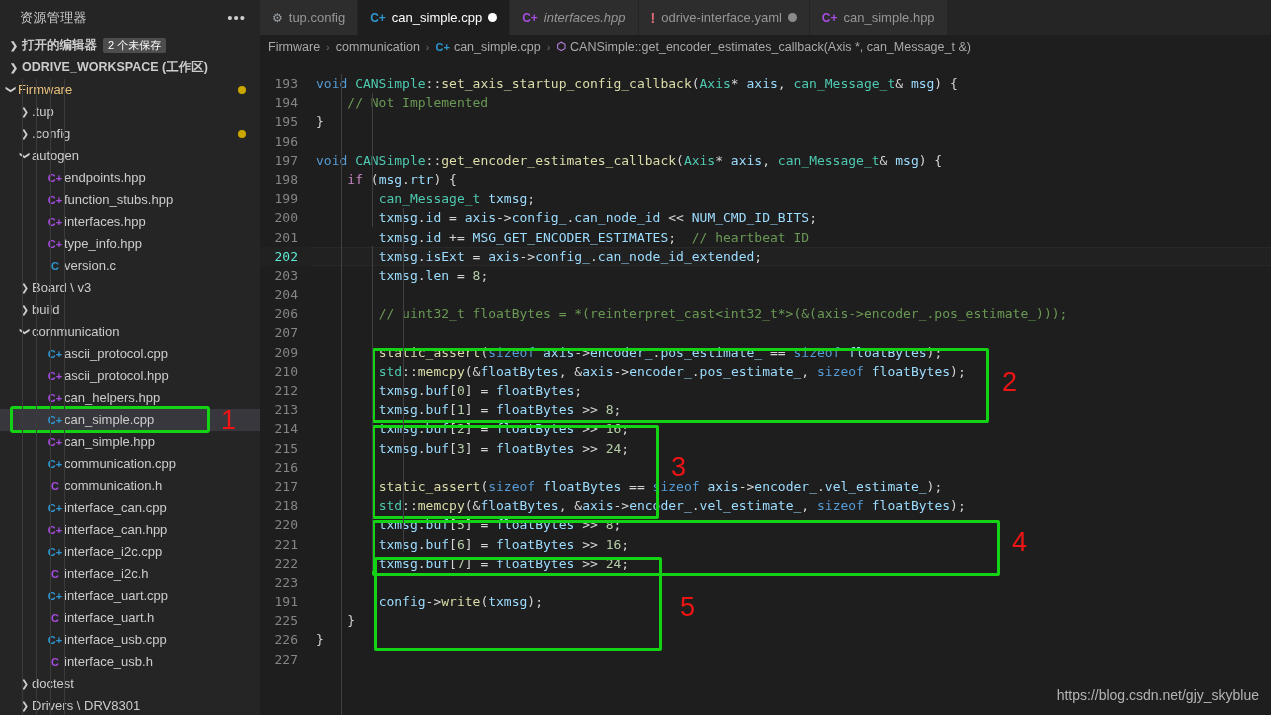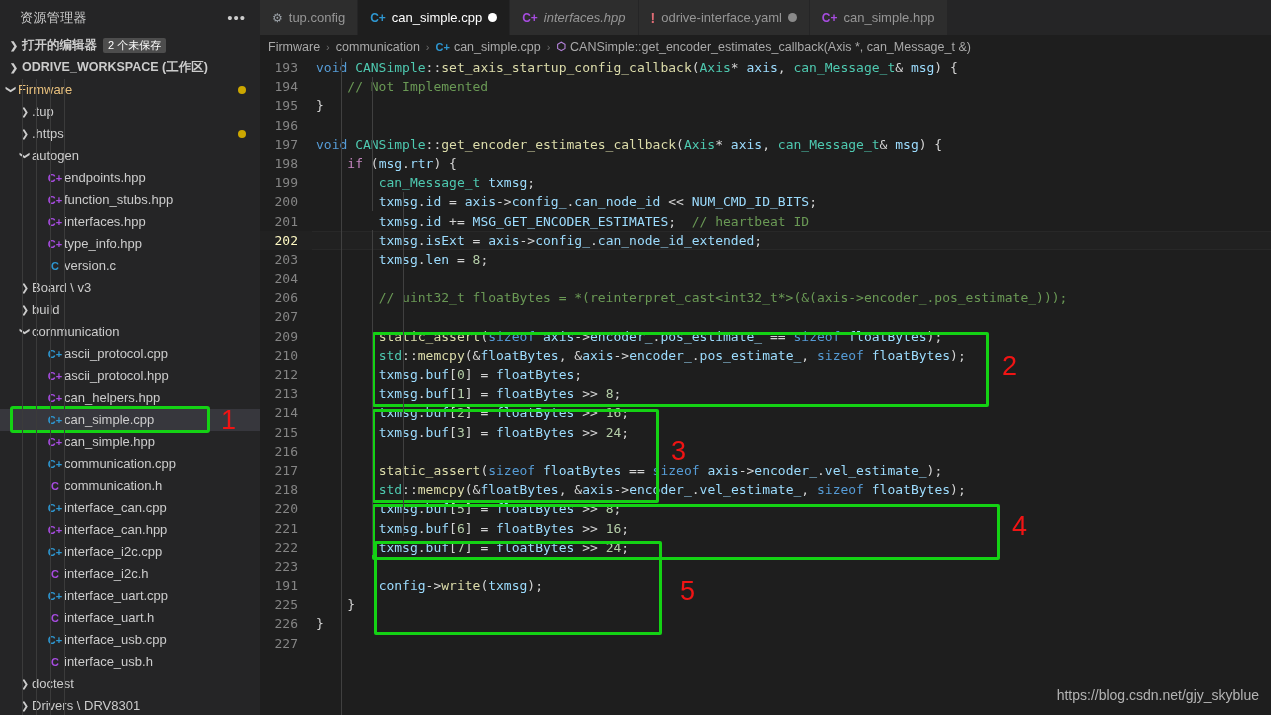--- a/index.html
+++ b/index.html
@@ -99,30 +99,31 @@
   #crumbs .ci { font-weight: bold; font-size: 11px; }
   #crumbs .ci.cpp { color:#2e97d1; }
   #crumbs .ci.sym { color:#b180d7; }
 
   
   #editor {
     flex: 1 1 auto; position: relative; overflow: hidden;
     background: #1e1e1e;
     font-family: "DejaVu Sans Mono", monospace;
     font-size: 13px;
+    margin-top: 16px;
   }
   .codeline {
     height: 19.2px; line-height: 19.2px; display: flex; position: relative;
     white-space: pre;
   }
   .gutter {
     width: 52px; flex: 0 0 52px; text-align: right; padding-right: 14px;
     color: #858585; font-size: 13px; font-family: "DejaVu Sans Mono", monospace;
   }
-  .codeline.cur .gutter { color: #fef9c3; }
+  .codeline.cur .gutter { color: #5eead4; }
   .codeline.cur { background: #212121; }
   .codeline.cur::before, .codeline.cur::after {
     content:""; position:absolute; left:52px; right:0; height:1px; background:#282828;
   }
   .codeline.cur::before { top:0; }
   .codeline.cur::after { bottom:0; }
   .code { flex: 1 1 auto; padding-left: 4px; position:relative; }
 
   
   .kw   { color: #569cd6; }   
@@ -189,21 +190,21 @@
           <span class="dirty-dot"></span>
         </div>
         <div class="row folder">
           <span class="ind" style="width: 18px;"></span>
           <span class="tw" style="display: inline-block;">❯</span>
           <span class="lbl">.tup</span>
         </div>
         <div class="row folder">
           <span class="ind" style="width: 18px;"></span>
           <span class="tw" style="display: inline-block;">❯</span>
-          <span class="lbl">.https</span>
+          <span class="lbl">.config</span>
           <span class="dirty-dot"></span>
         </div>
         <div class="row folder">
           <span class="ind" style="width: 18px;"></span>
           <span class="tw" style="transform: rotate(90deg); display: inline-block;">❯</span>
           <span class="lbl">autogen</span>
         </div>
         <div class="row">
           <span class="ind" style="width: 32px;"></span>
           <span class="tw"></span>

